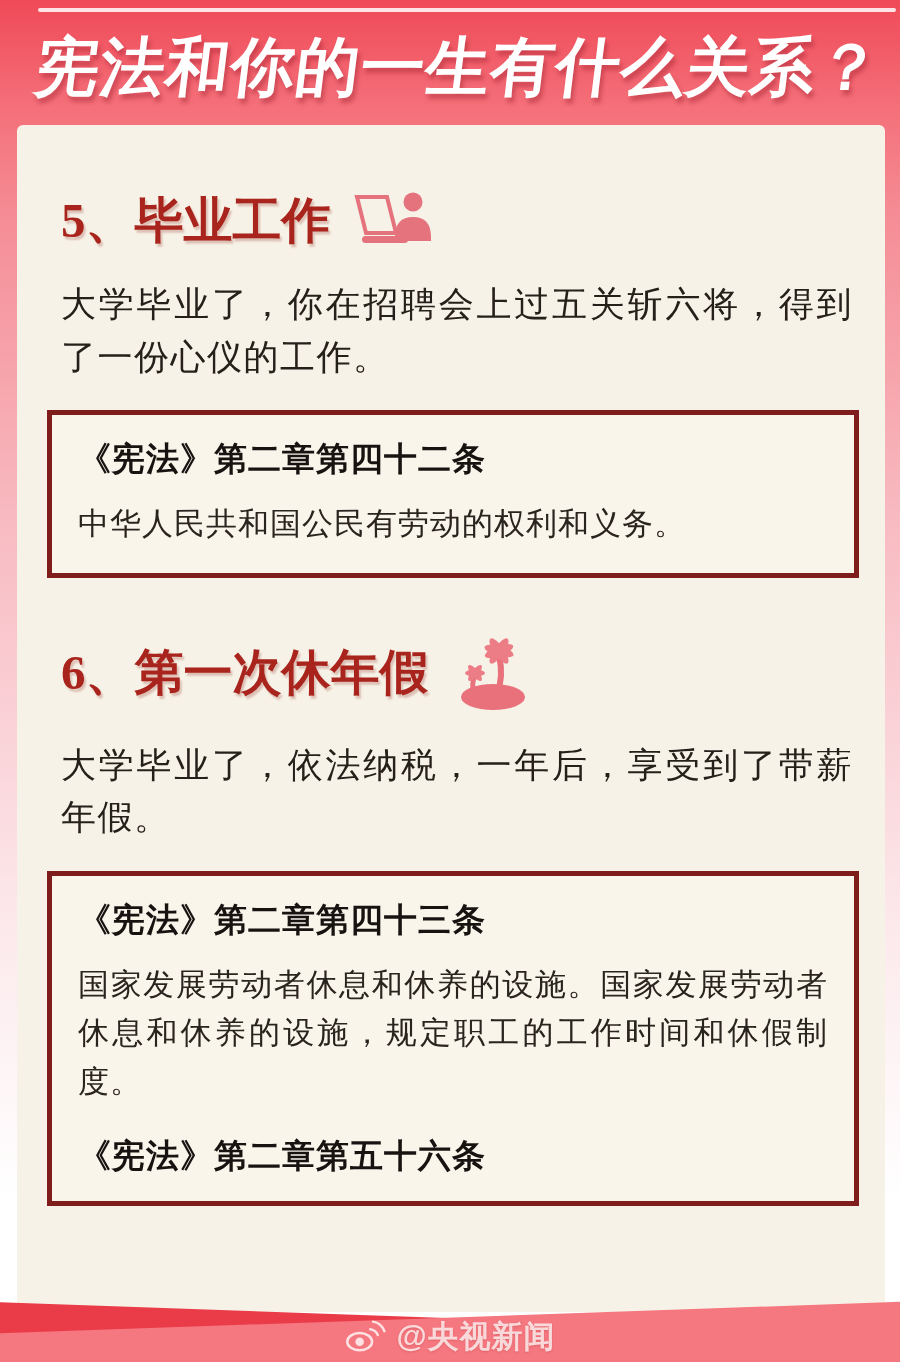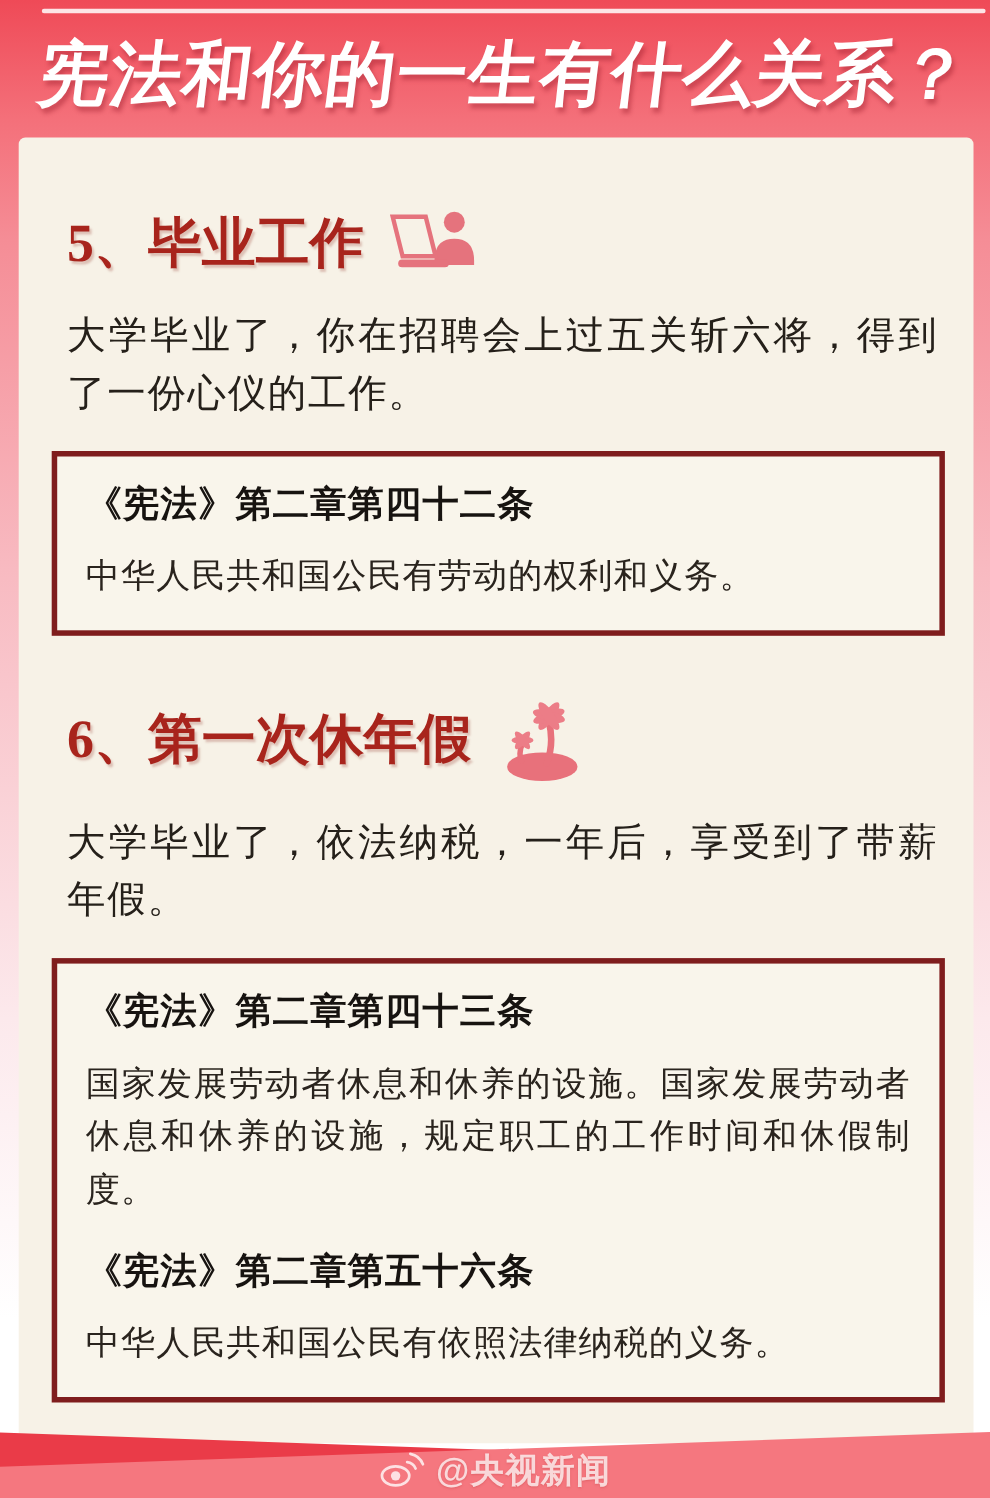--- a/index.html
+++ b/index.html
@@ -128,21 +128,20 @@
         </svg>
       </span>
     </div>
 
     <div class="section-body">大学毕业了，依法纳税，一年后，享受到了带薪年假。</div>
 
     <div class="article-box">
       <div class="article-title">《宪法》第二章第四十三条</div>
       <div class="article-body">国家发展劳动者休息和休养的设施。国家发展劳动者休息和休养的设施，规定职工的工作时间和休假制度。</div>
       <div class="article-title later">《宪法》第二章第五十六条</div>
-      <div class="article-body">中华人民共和国公民有依照法律纳税的义务。</div>
     </div>
 
   </div>
 
   <div class="footer">
     <div class="band band-dark"></div>
     <div class="band band-light"></div>
     <div class="watermark">
       <span>
         <svg width="42" height="36" viewBox="0 0 44 36">

